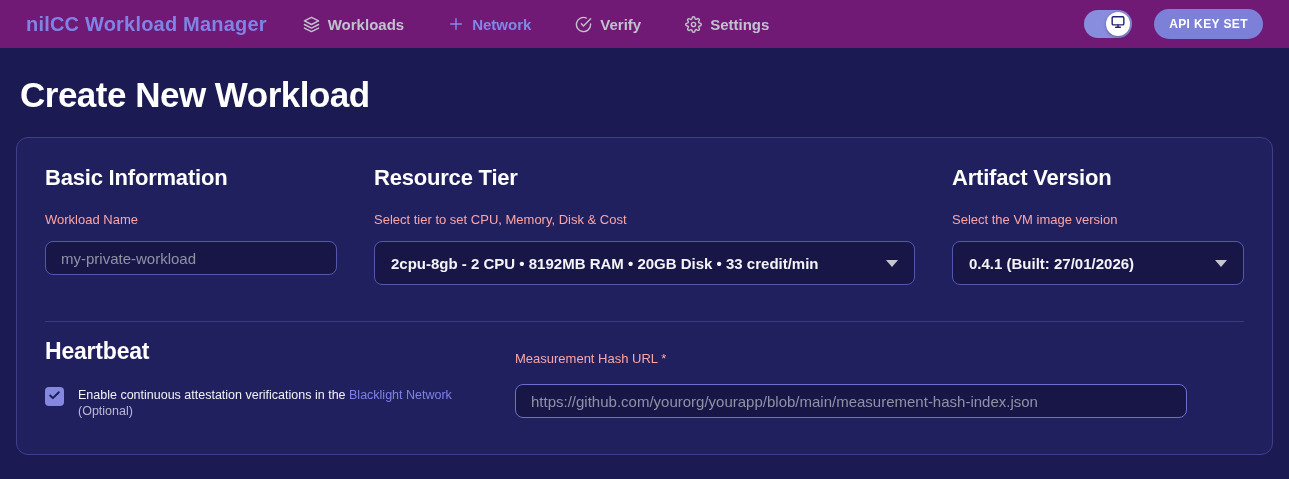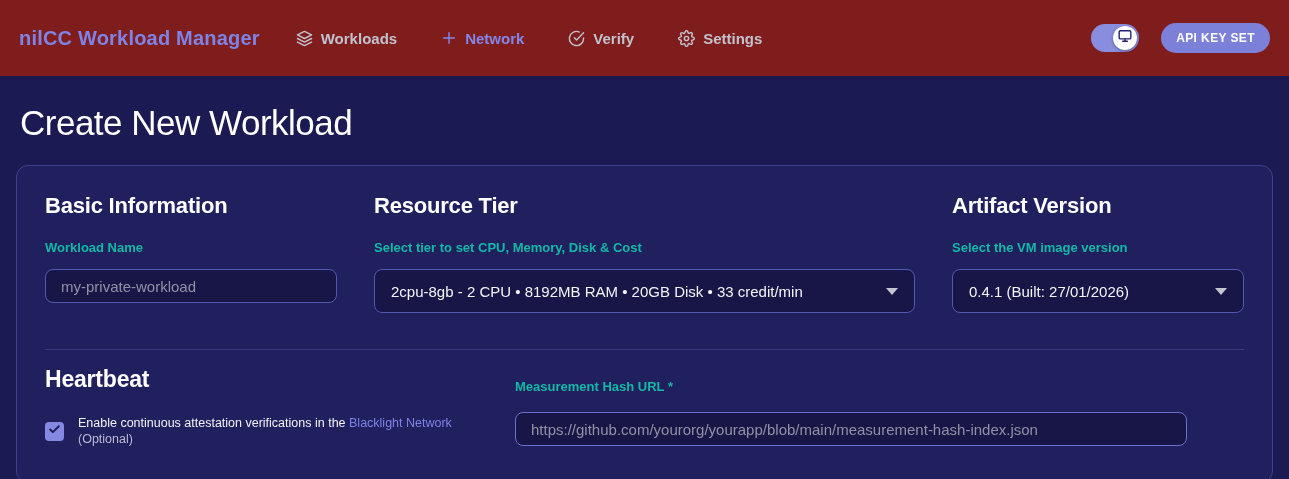--- a/index.html
+++ b/index.html
@@ -5,25 +5,25 @@
   * { margin: 0; padding: 0; box-sizing: border-box; }
   html, body { width: 1289px; height: 479px; overflow: hidden; }
   body {
     font-family: "Liberation Sans", sans-serif;
     background: #1b1a52;
     color: #f4f4f8;
   }
 
   
   .header {
-    height: 76px;
-    background: #7f1d1d;
+    height: 48px;
+    background: #701a75;
     display: flex;
     align-items: center;
-    padding: 0 19px;
+    padding: 0 26px;
   }
   .brand {
     font-size: 20px;
     font-weight: bold;
     color: #7f83e6;
     letter-spacing: 0.2px;
     margin-right: 36px;
     white-space: nowrap;
   }
   .nav { display: flex; align-items: flex-start; gap: 44px; }
@@ -59,21 +59,21 @@
     padding: 8px 15px;
     border-radius: 15px;
     white-space: nowrap;
   }
 
   
   .main { padding: 0 16px; }
   .page-title {
     margin: 27px 0 0 4px;
     font-size: 35px;
-    font-weight: normal;
+    font-weight: bold;
     letter-spacing: -0.5px;
     color: #ffffff;
   }
   .card {
     margin-top: 22px;
     background: #21205f;
     border: 1px solid #403f8c;
     border-radius: 12px;
     padding: 27px 28px 34px 28px;
   }
@@ -84,22 +84,22 @@
   }
   .section-heading {
     font-size: 22px;
     font-weight: bold;
     color: #ffffff;
     letter-spacing: -0.2px;
     margin-bottom: 21px;
   }
   .field-label {
     font-size: 13px;
-    font-weight: bold;
-    color: #14b8a6;
+    font-weight: normal;
+    color: #fca5a5;
     margin-bottom: 14px;
   }
   .text-input {
     width: 100%;
     height: 34px;
     background: #171646;
     border: 1px solid #5357b0;
     border-radius: 8px;
     padding: 0 15px;
     font-family: "Liberation Sans", sans-serif;
@@ -115,20 +115,21 @@
     border-radius: 8px;
     padding: 0 16px;
     display: flex;
     align-items: center;
     justify-content: space-between;
     font-size: 15px;
     color: #f4f4f8;
     cursor: pointer;
     white-space: nowrap;
     overflow: hidden;
+    font-weight: bold;
   }
   .caret-down {
     width: 0; height: 0;
     border-left: 6px solid transparent;
     border-right: 6px solid transparent;
     border-top: 7px solid #c6c6d2;
     margin-left: 12px;
     flex: 0 0 auto;
   }
   .divider {
@@ -141,21 +142,21 @@
     grid-template-columns: 450px minmax(0,1fr);
     gap: 20px;
   }
   .heartbeat-heading {
     font-size: 23px;
     font-weight: bold;
     color: #ffffff;
     letter-spacing: -0.2px;
     margin-bottom: 22px;
   }
-  .checkbox-row { display: flex; align-items: center; gap: 14px; cursor: pointer; }
+  .checkbox-row { display: flex; align-items: flex-start; gap: 14px; cursor: pointer; }
   .checkbox {
     width: 19px; height: 19px;
     border-radius: 4px;
     background: #8488e0;
     display: flex; align-items: center; justify-content: center;
     flex: 0 0 auto;
   }
   .checkbox-label { font-size: 12.5px; color: #f2f2f6; line-height: 1.3; }
   .checkbox-label .link { color: #7d82e8; cursor: pointer; }
   .checkbox-label .optional { color: #b9b9d4; }

